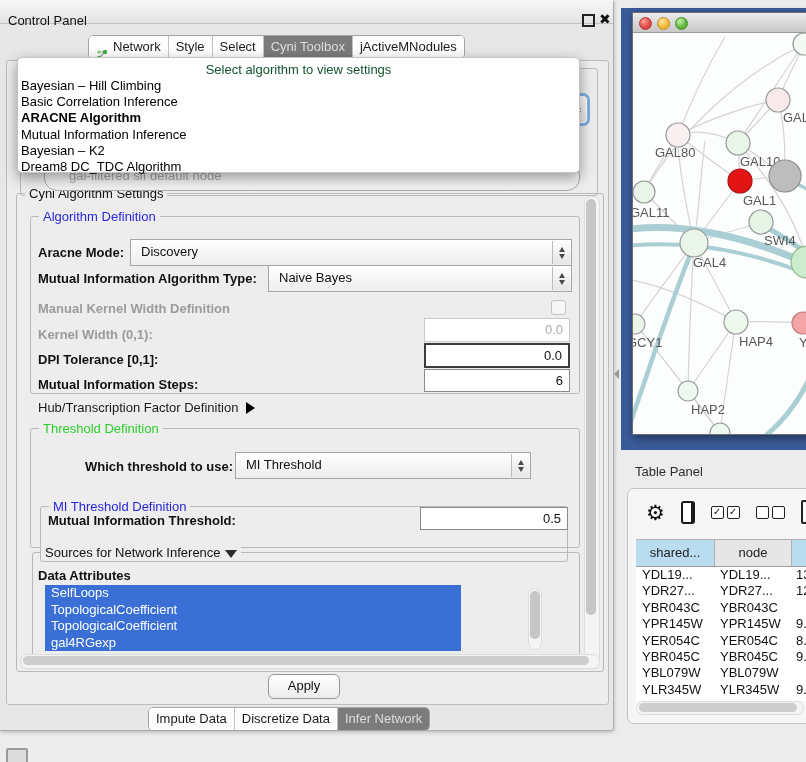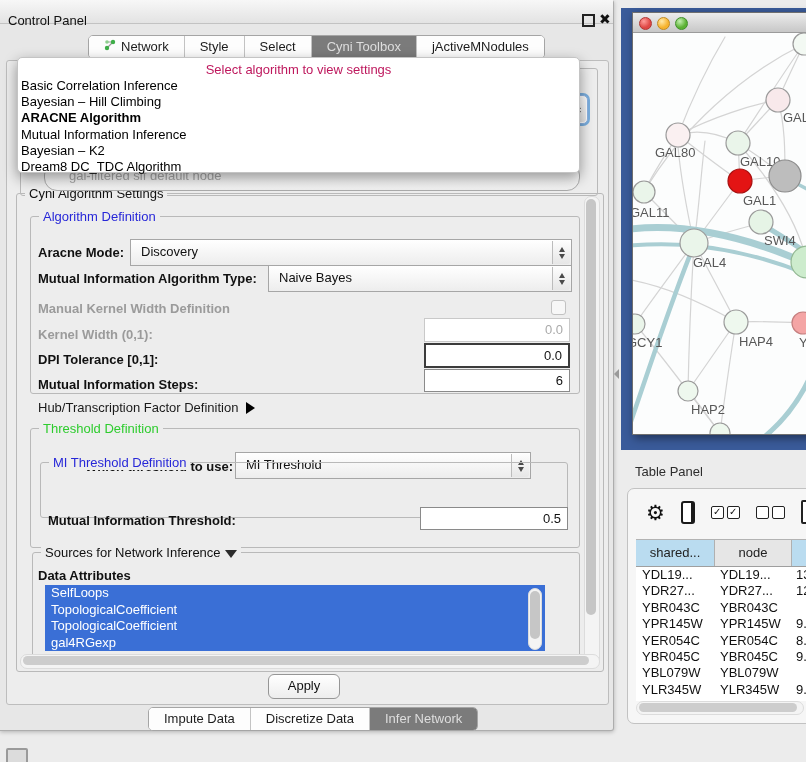--- a/index.html
+++ b/index.html
@@ -17,21 +17,21 @@
     border:1px solid #adadad;border-left:none;border-radius:0 3px 3px 0;
     box-shadow:0 1px 4px rgba(0,0,0,.25);}
   .cp-titlebar{left:0;top:8;width:613px;height:23px;
     background:linear-gradient(#f7f7f7,#e3e3e3);border-bottom:1px solid #c2c2c2;}
   .cp-title{left:8px;top:11px;height:20px;line-height:20px;color:#111;}
   .float-btn{right:0;left:582px;top:14px;width:9px;height:9px;border:2px solid #222;background:transparent;}
   .close-btn{left:599px;top:11px;font-weight:bold;font-size:14px;color:#111;cursor:default;}
 
   
   .seg-group{display:flex;border:1px solid #a5a5a5;border-radius:5px;overflow:hidden;background:#fff;height:22px;}
-  .seg{padding:0 15px;line-height:22px;color:#1c1c1c;border-right:1px solid #c3c3c3;display:flex;align-items:flex-start;gap:5px;background:#fdfdfd;}
+  .seg{padding:0 7px;line-height:22px;color:#1c1c1c;border-right:1px solid #c3c3c3;display:flex;align-items:flex-end;gap:5px;background:#fdfdfd;}
   .seg:last-child{border-right:none;}
   .seg.sel{background:#7b7b7b;color:#dedede;}
   .net-ico{display:inline-block;width:12px;height:12px;}
 
   .cp-content{left:6px;top:60px;width:601px;height:643px;background:#ededed;
     border:1px solid #bdbdbd;border-radius:3px;}
 
   .groupbox{position:absolute;border:1px solid #b9b9b9;border-radius:3px;}
   .gtitle{position:absolute;top:-8px;left:8px;background:#ededed;padding:0 4px;line-height:15px;white-space:nowrap;}
   .gtitle.blue{color:#2727d8;}
@@ -53,40 +53,40 @@
   .field{position:absolute;background:#fff;text-align:right;padding-right:6px;line-height:22px;color:#111;}
   .field.dis{border:1px solid #c9c9c9;color:#aaa;}
   .field.strong{border:2px solid #3c3c3c;}
   .field.norm{border:1px solid #8a8a8a;}
 
   .checkbox{position:absolute;width:13px;height:13px;border:1px solid #c2c2c2;border-radius:3px;background:#f7f7f7;}
 
   
   .popup{left:17px;top:57px;width:561px;height:114px;background:#fff;border:1px solid #c4c4c4;
     border-radius:5px;box-shadow:0 5px 14px rgba(0,0,0,.4);z-index:50;}
-  .popup-header{text-align:center;color:#be185d;line-height:17px;margin-top:3px;}
+  .popup-header{text-align:center;color:#14532d;line-height:17px;margin-top:3px;}
   .pitem{line-height:16.2px;padding-left:3px;color:#000;white-space:nowrap;}
   .pitem.bold{font-weight:bold;}
 
   
   .focus-combo{left:562px;top:95px;width:24px;height:27px;background:#fff;border:1px solid #8cb3e2;
     border-radius:5px;box-shadow:0 0 0 2px #7aaede;z-index:10;}
 
   .net-combo{left:44px;top:162px;width:534px;height:27px;border:1px solid #ababab;border-radius:13px;
     background:linear-gradient(#ffffff,#f0f0f0);z-index:5;}
   .net-combo .cval{color:#a8a8a8;}
 
   
   .vscroll{background:#f4f4f4;border:1px solid #dcdcdc;border-radius:7px;}
   .vthumb{position:absolute;left:1px;width:10px;background:#c6c6c6;border-radius:6px;}
   .hscroll{background:#f4f4f4;border:1px solid #dcdcdc;border-radius:7px;}
   .hthumb{position:absolute;top:1px;height:9px;background:#cdcdcd;border-radius:5px;}
 
   
-  .attr-list{left:45px;top:585px;width:500px;height:66px;background:#fff;overflow:hidden;z-index:2;}
+  .attr-list{left:45px;top:585px;width:416px;height:66px;background:#fff;overflow:hidden;z-index:2;}
   .attr-item{height:16.5px;line-height:16.5px;background:#3a6fd6;color:#fff;padding-left:6px;white-space:nowrap;}
 
   .apply-btn{left:268px;top:674px;width:70px;height:23px;line-height:21px;text-align:center;
     background:linear-gradient(#ffffff,#ededed);border:1px solid #969696;border-radius:6px;color:#111;}
 
   .hub-arrow{display:inline-block;width:0;height:0;border-top:6px solid transparent;border-bottom:6px solid transparent;
     border-left:9px solid #000;vertical-align:-2px;margin-left:8px;}
   .src-arrow{display:inline-block;width:0;height:0;border-left:6px solid transparent;border-right:6px solid transparent;
     border-top:8px solid #2b2b2b;vertical-align:-1px;margin-left:4px;}
   .desktop-blue{left:621px;top:8px;width:185px;height:442px;background:#3a5b9a;}
@@ -174,22 +174,22 @@
       <div class="tri-down"></div>
     </div>
 </div>
 <div class="abs net-combo">
   <div class="cval abs" style="left:24px;line-height:26px;">gal-filtered sif default node</div>
 </div>
 
 <div class="abs popup">
   <div class="popup-header">Select algorithm to view settings</div>
   <div id="popup-items">
+      <div class="pitem">Bayesian – Hill Climbing</div>
       <div class="pitem">Basic Correlation Inference</div>
-      <div class="pitem">Bayesian – Hill Climbing</div>
       <div class="pitem bold">ARACNE Algorithm</div>
       <div class="pitem">Mutual Information Inference</div>
       <div class="pitem">Bayesian – K2</div>
       <div class="pitem">Dream8 DC_TDC Algorithm</div>
     </div>
 </div>
 
 <div class="groupbox" style="left:16px;top:193px;width:586px;height:477px;">
   <div class="gtitle plain">Cyni Algorithm Settings</div>
 </div>
@@ -233,21 +233,21 @@
   <div class="gtitle green">Threshold Definition</div>
 </div>
 <div class="abs blabel" style="left:85px;top:459px;">Which threshold to use:</div>
 <div class="combo" style="left:235px;top:452px;width:294px;">
   <div class="cval">MI Threshold</div>
   <div class="stepper">
       <div class="tri-up"></div>
       <div class="tri-down"></div>
     </div>
 </div>
-<div class="groupbox" style="left:40px;top:462px;width:526px;height:54px;text-align:right;">
+<div class="groupbox" style="left:40px;top:506px;width:526px;height:54px;text-align:right;">
   <div class="gtitle blue">MI Threshold Definition</div>
 </div>
 <div class="abs blabel" style="left:48px;top:513px;">Mutual Information Threshold:</div>
 <div class="field norm" style="left:420px;top:507px;width:140px;height:21px;">0.5</div>
 
 <div class="groupbox" style="left:32px;top:552px;width:546px;height:112px;">
   <div class="gtitle plain">
     <span>Sources for Network Inference</span><span class="src-arrow"></span>
   </div>
 </div>

